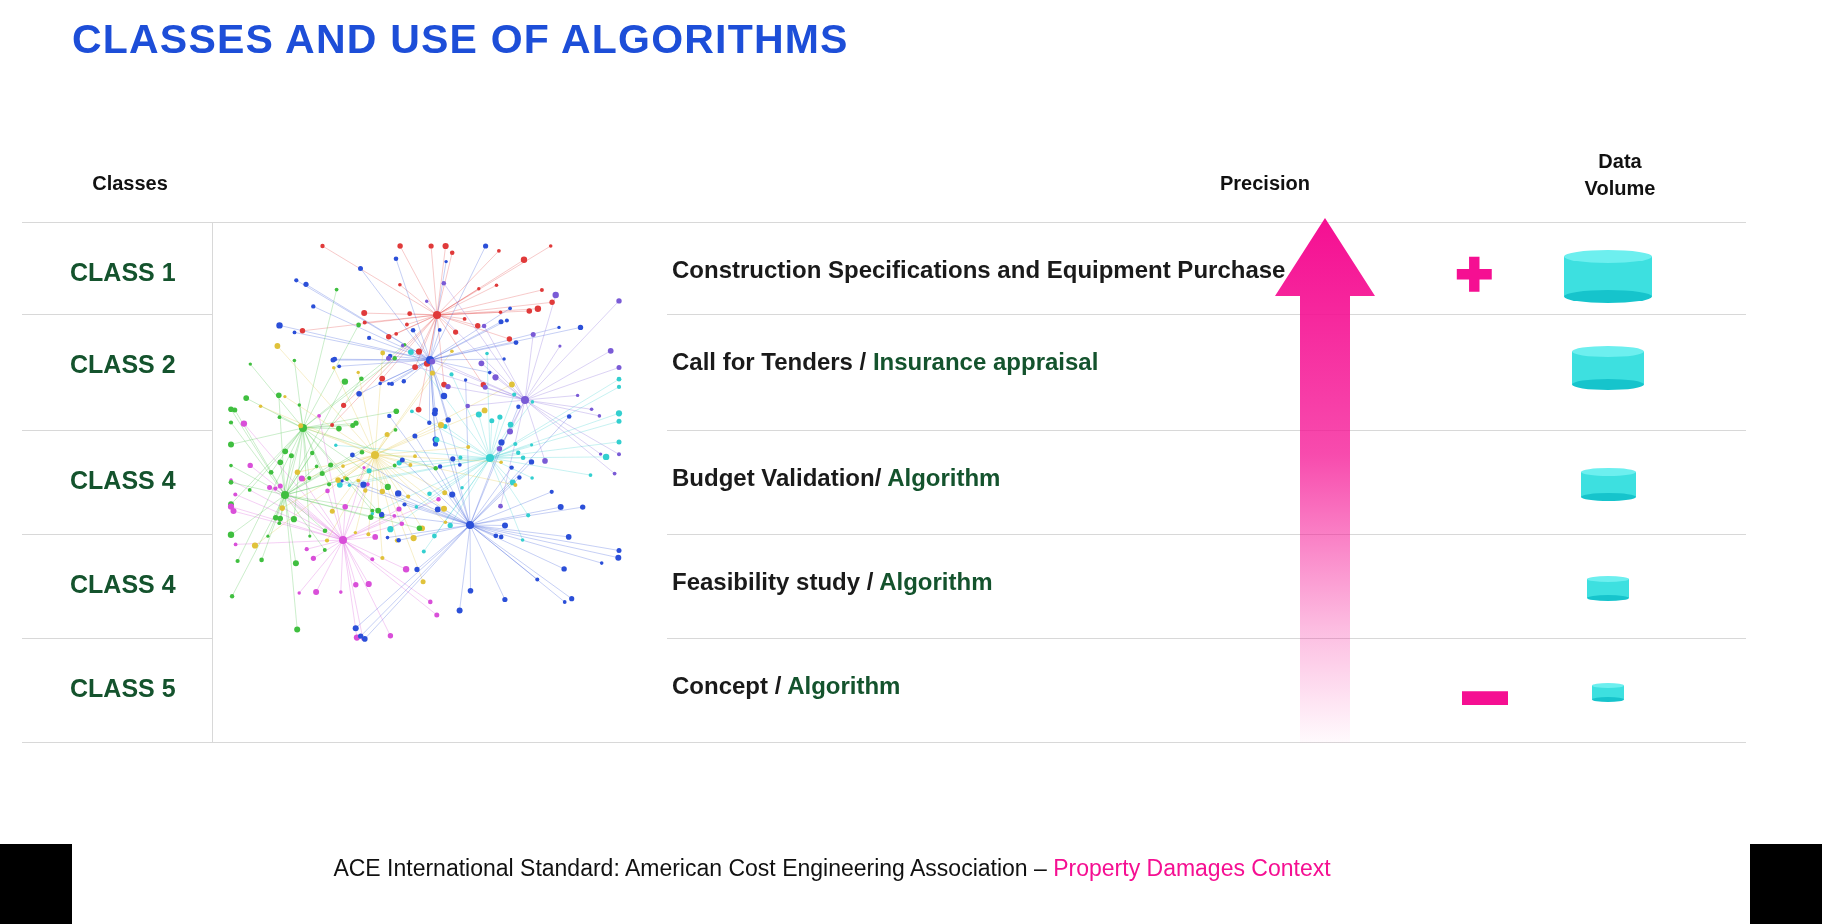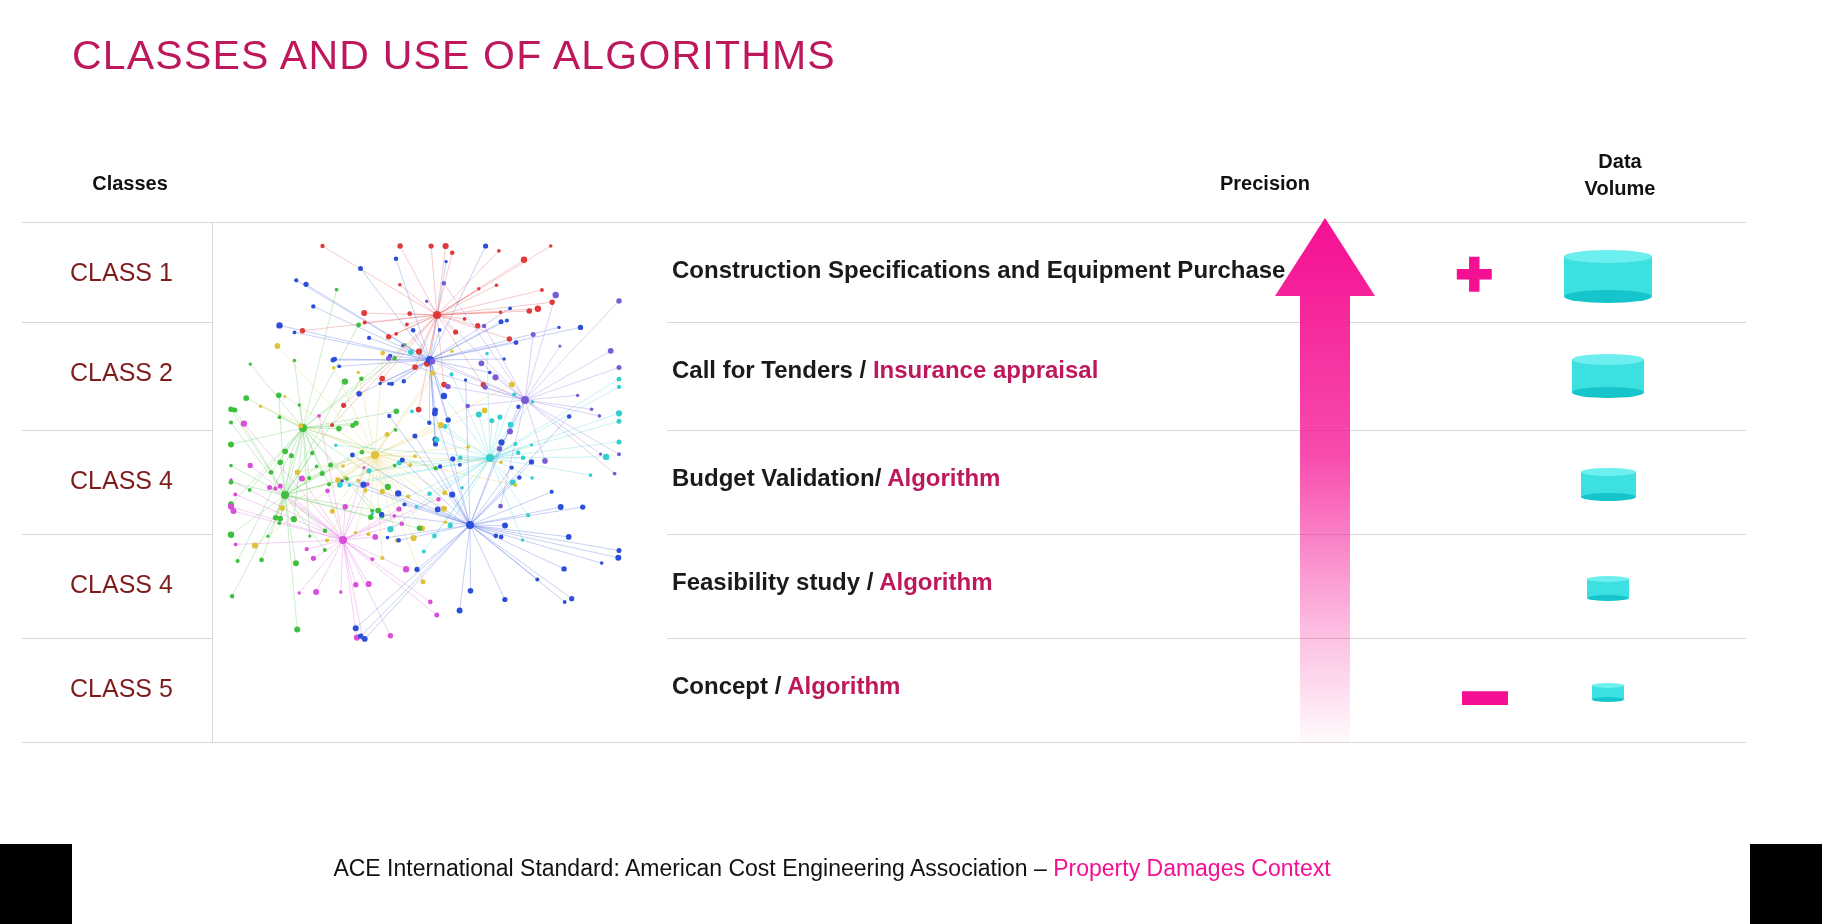--- a/index.html
+++ b/index.html
@@ -12,25 +12,25 @@
     height: 924px;
     position: relative;
     font-family: "Liberation Sans", sans-serif;
     overflow: hidden;
   }
 
   
   #slide-title {
     position: absolute;
     left: 72px;
-    top: 32px;
+    top: 16px;
     font-size: 41px;
-    font-weight: normal;
+    font-weight: bold;
     letter-spacing: 1.2px;
-    color: #be185d;
+    color: #1d4ed8;
     text-transform: uppercase;
     white-space: nowrap;
   }
 
   
   .col-header {
     position: absolute;
     font-size: 20px;
     font-weight: bold;
     color: #111111;
@@ -78,35 +78,35 @@
   .row-line.short {
     left: 645px;
     width: 1079px;
   }
   .row-class-label {
     position: absolute;
     left: 48px;
     width: 200px;
     top: 36px;
     font-size: 25px;
-    font-weight: normal;
-    color: #7f1d1d;
+    font-weight: bold;
+    color: #14532d;
     white-space: nowrap;
   }
   .row-desc {
     position: absolute;
     left: 650px;
     top: 34px;
     font-size: 24px;
     color: #1a1a1a;
     white-space: nowrap;
     font-weight: bold;
   }
   .row-desc .hl {
-    color: #be185d;
+    color: #14532d;
   }
   
   #bottom-line {
     position: absolute;
     left: 0;
     top: 520px;
     width: 1724px;
     height: 1px;
     background: #d8d8d8;
   }
@@ -216,21 +216,21 @@
 
 <div class="row" style="top: 0px;">
       <div class="row-class-label">CLASS 1</div>
       <div class="row-desc"><span>Construction Specifications and Equipment Purchase</span></div>
       <svg class="cyl" width="92" height="57" viewBox="0 0 92 57" style="left: 1540px; top: 25.5px;">
         <rect x="2" y="8.5" width="88" height="40" fill="#3de0e0"></rect>
         <ellipse cx="46" cy="48.5" rx="44" ry="6.5" fill="#16c4cc"></ellipse>
         <ellipse cx="46" cy="8.5" rx="44" ry="6.5" fill="#6defef"></ellipse>
       </svg>
     </div>
-    <div class="row" style="top: 100px;">
+    <div class="row" style="top: 92px;">
       <div class="row-line short"></div>
       <div class="row-line" style="width: 190px;"></div>
       <div class="row-class-label">CLASS 2</div>
       <div class="row-desc"><span>Call for Tenders / </span><span class="hl">Insurance appraisal</span></div>
       <svg class="cyl" width="76" height="48" viewBox="0 0 76 48" style="left: 1548px; top: 30px;">
         <rect x="2" y="7.5" width="72" height="33" fill="#3de0e0"></rect>
         <ellipse cx="38" cy="40.5" rx="36" ry="5.5" fill="#16c4cc"></ellipse>
         <ellipse cx="38" cy="7.5" rx="36" ry="5.5" fill="#6defef"></ellipse>
       </svg>
     </div>

